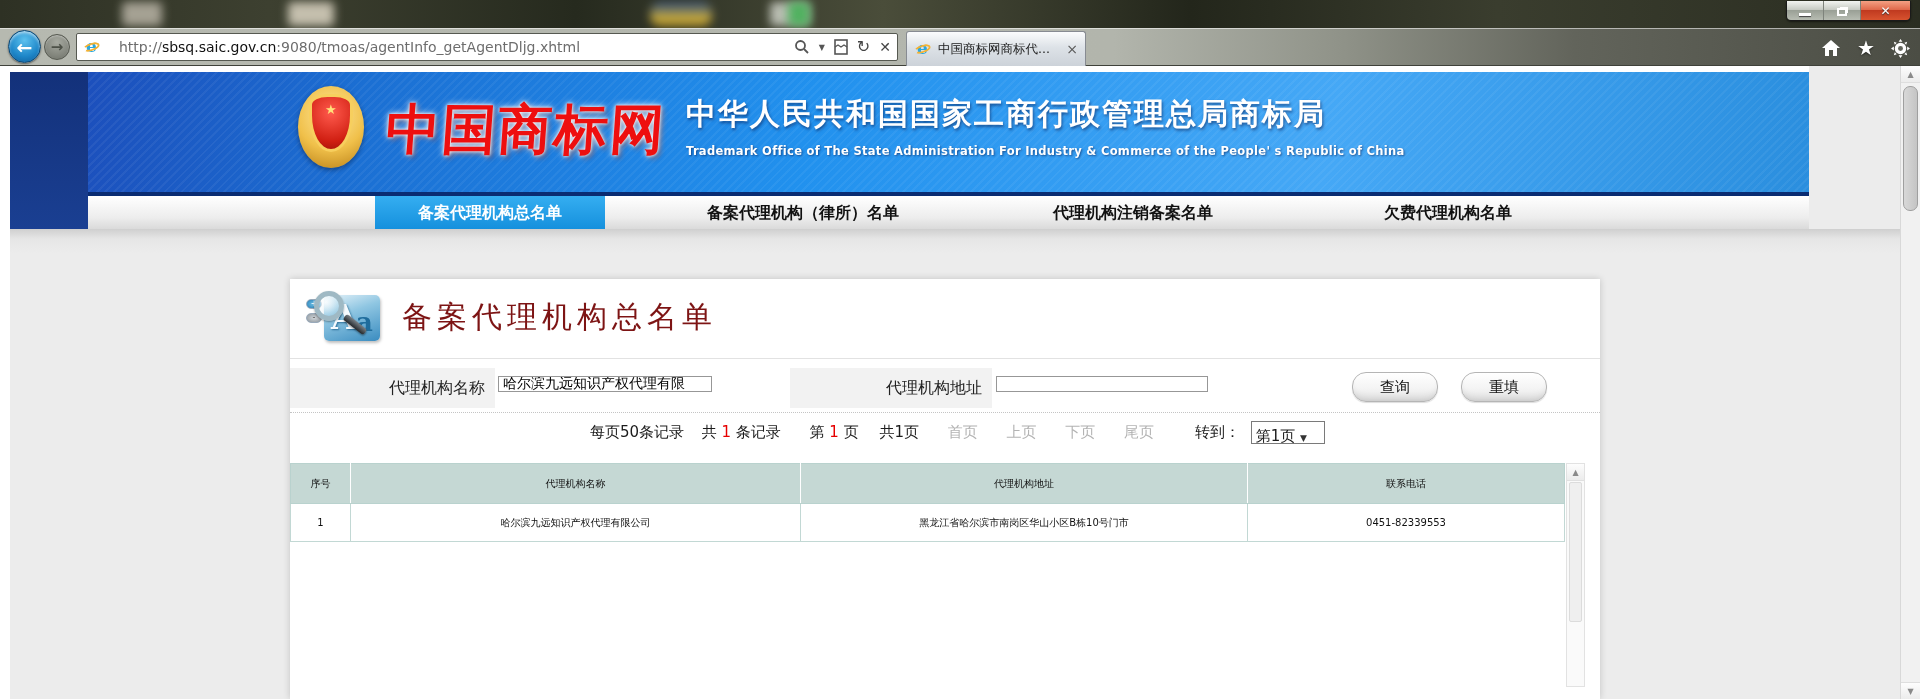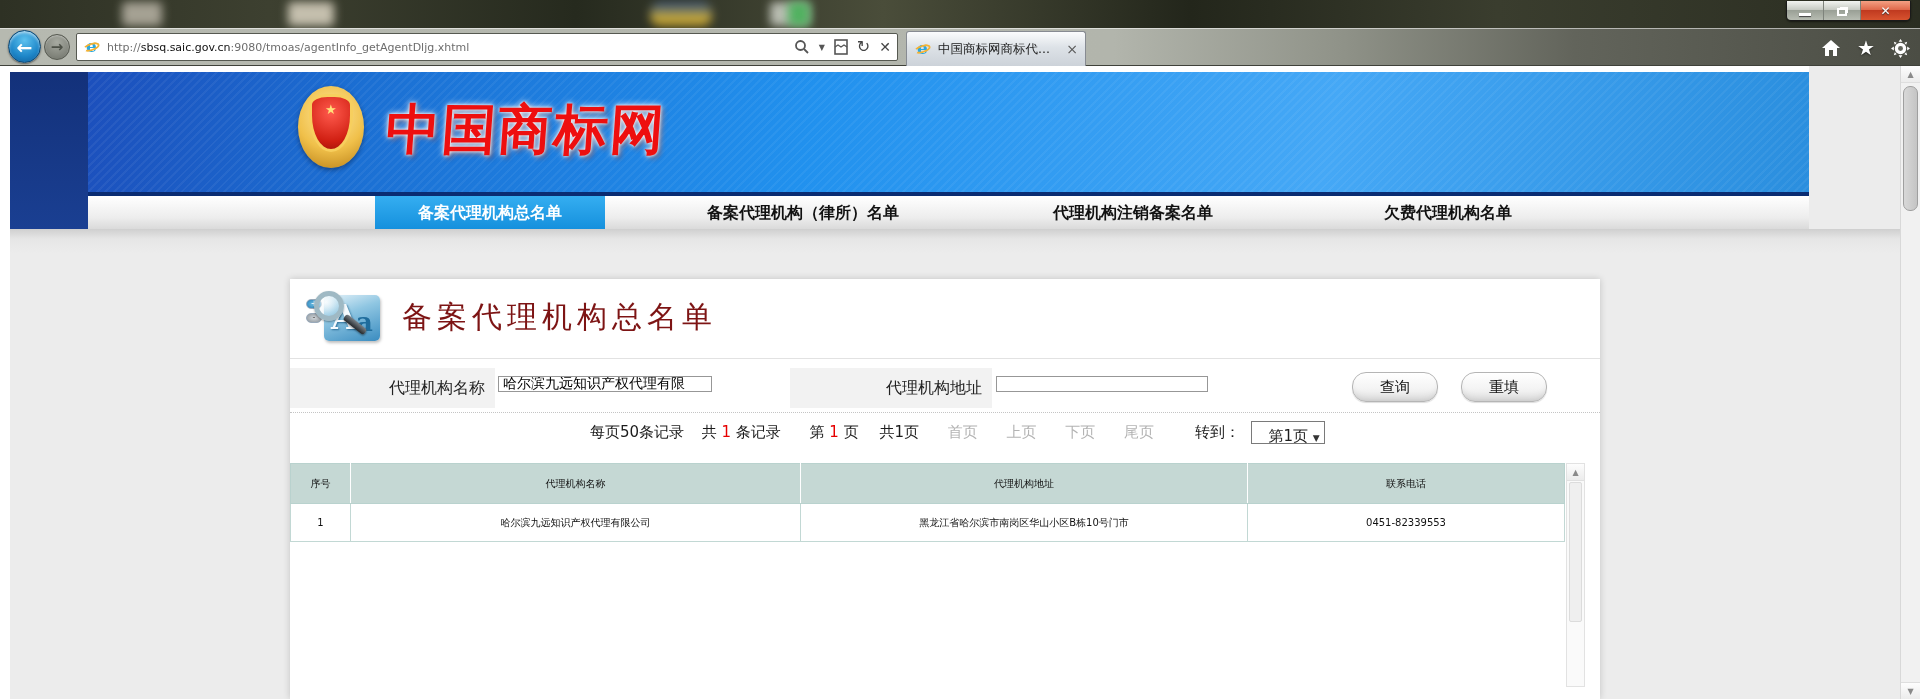--- a/index.html
+++ b/index.html
@@ -34,21 +34,21 @@
     box-shadow:inset 0 1px 0 rgba(255,255,255,.55), inset 0 -1px 0 #3f413a; }
   .navcircle { position:absolute; border-radius:50%; display:flex; align-items:center; justify-content:center; cursor:pointer; }
   .back { left:8px; top:2px; width:33px; height:33px; color:#fff; font-size:19px; font-weight:bold;
     background:radial-gradient(circle at 50% 30%,#5cc1ef,#1e86c8 60%,#0d5b97);
     border:1px solid #0a4674; box-shadow:0 1px 2px rgba(0,0,0,.5), inset 0 2px 3px rgba(255,255,255,.6); }
   .fwd { left:44px; top:6px; width:26px; height:26px; color:#4d5148; font-size:15px; font-weight:bold;
     background:radial-gradient(circle at 50% 30%,#a7aaa1,#83867d 65%,#6c6f66);
     border:1px solid #55584f; box-shadow:inset 0 1px 2px rgba(255,255,255,.4); }
   .urlbar { position:absolute; left:76px; top:5px; width:822px; height:28px; background:#fff;
     border:1px solid #565951; border-radius:2px; display:flex; align-items:center; padding:0 6px; }
-  .urltext { flex:1; font-size:11px; white-space:nowrap; overflow:hidden; margin-left:6px; }
+  .urltext { flex:1; font-size:14px; white-space:nowrap; overflow:hidden; margin-left:18px; }
   .urltext .dim { color:#6d6d6d; } .urltext .dom { color:#111; }
   .urlicons { display:flex; align-items:center; gap:9px; color:#555; }
   .caret { font-size:8px; color:#555; }
   .glyphbtn { font-size:16px; color:#444; line-height:1; cursor:pointer; }
   .stopx { font-size:14px; font-weight:bold; }
   .ie-ico { position:relative; width:18px; height:18px; flex:none; }
   .ie-ico .e { position:absolute; left:3px; top:-2px; font:bold 17px "DejaVu Serif",serif; color:#29a8e0; }
   .ie-ico .ring { position:absolute; left:0; top:5px; width:17px; height:8px; border:2px solid #f2b234;
     border-left-color:transparent; border-radius:50%; transform:rotate(-18deg); }
   .tab { position:absolute; left:906px; top:3px; width:180px; height:35px;
@@ -120,21 +120,21 @@
   .fi1 { left:208px; width:214px; } .fi2 { left:706px; width:212px; }
   .fbtn { position:absolute; top:4px; width:86px; height:30px; border:1px solid #b5b5b5; border-radius:14px;
     background:linear-gradient(#ffffff,#f4f4f4 55%,#e3e3e3); box-shadow:inset 0 -7px 9px -7px #bbb,0 1px 1px #ddd;
     font-size:15px; color:#111; text-align:center; line-height:28px; cursor:pointer; font-family:inherit; }
   .fb1 { left:1062px; } .fb2 { left:1171px; }
   .dotted-rule { position:absolute; left:0; right:0; top:133px; border-top:1px dotted #c4c4c4; }
 
   
   .pager { position:absolute; left:0; top:139px; width:1310px; height:30px; line-height:28px;
     font-size:15px; color:#1c1c1c; white-space:nowrap; padding-left:300px; }
-  .pager span { display:inline-block;text-align:right; }
+  .pager span { display:inline-block; }
   .red { color:#e60000; }
   .gap8 { margin-right:8px; } .gap16 { margin-right:16px; } .gap24 { margin-right:24px; } .gap36 { margin-right:36px; }
   .dis { color:#b3b3b3; }
   .goto-select { display:inline-flex; align-items:center; justify-content:space-between; width:74px; height:23px;
     border:1px solid #7a7a7a; background:#fff; padding:0 4px; vertical-align:middle; margin-left:6px; cursor:pointer; }
   .goto-select .gs-caret { font-size:9px; color:#333; }
 
   
   .tbl { position:absolute; left:0; top:184px; border-collapse:collapse; table-layout:fixed; font-size:10px; }
   .tbl th { background:#c5d8d4; height:40px; font-weight:normal; color:#111;
@@ -235,20 +235,24 @@
     <div class="navyband"></div>
 
     <div class="banner">
       <div class="hatch"></div>
       <div class="emblem">
         <div class="wreath"></div>
         <div class="shield"></div>
         <div class="star">★</div>
       </div>
       <div class="logo">中国商标网</div>
+      <div class="banner-titles">
+        <div class="bt-cn">中华人民共和国国家工商行政管理总局商标局</div>
+        <div class="bt-en">Trademark Office of The State Administration For Industry &amp; Commerce of the People' s Republic of China</div>
+      </div>
     </div>
 
     <div class="navbar">
       <div class="navtab active t0">备案代理机构总名单</div>
       <div class="navtab t1">备案代理机构（律所）名单</div>
       <div class="navtab t2">代理机构注销备案名单</div>
       <div class="navtab t3">欠费代理机构名单</div>
     </div>
 
     <div class="bodygray"></div>

